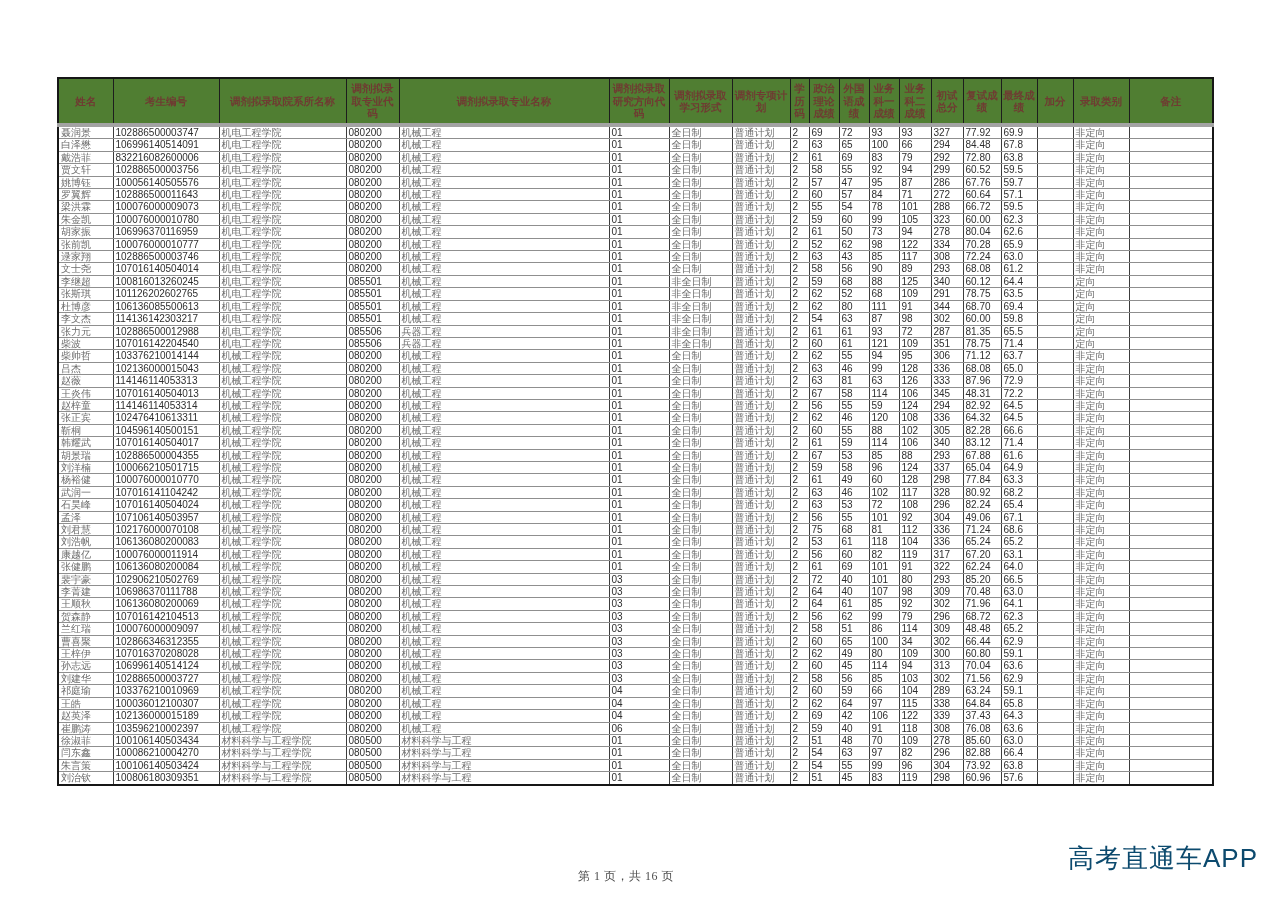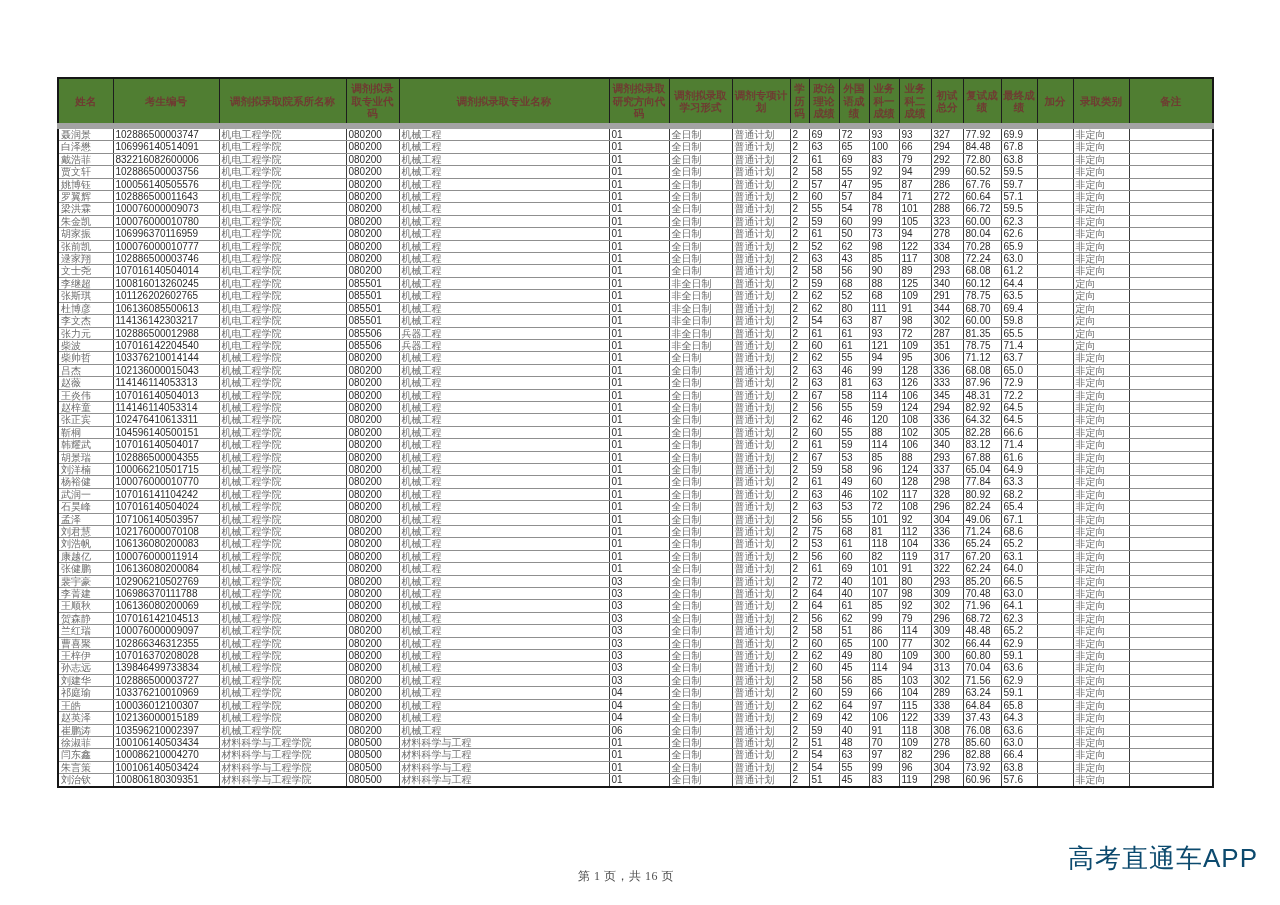--- a/index.html
+++ b/index.html
@@ -18,21 +18,21 @@
     padding:1px 1px; border:1px solid #1d1d1d; height:42px;
     word-break:break-all; overflow:hidden;
   }
   table.grid td {
     height:11.4px; font-size:10px; line-height:11.4px;
     padding:0 2px; vertical-align:middle;
     border-left:1px solid #3c3c3c; border-right:1px solid #3c3c3c;
     border-top:1px solid #8f8f8f; border-bottom:1px solid #8f8f8f;
     white-space:nowrap; overflow:hidden; text-align:left;
   }
-  table.grid tbody tr:first-child td { border-top:6px solid #a3a3a3; }
+  table.grid tbody tr:first-child td { border-top:4px solid #a3a3a3; }
   td.cjk { color:#6c6c6c; }
   td.num { color:#2e2e2e; }
   .footer {
     position:absolute; left:578px; top:868px;
     font-size:12px; color:#4d4d4d; letter-spacing:0.5px;font-family:Liberation Serif, serif;
   }
   .watermark {
     position:absolute; right:22px; top:841px;
     font-size:26px; color:#0c4a6e; letter-spacing:1px;
   }
@@ -954,21 +954,21 @@
           <td class="cjk">机械工程学院</td>
           <td class="num">080200</td>
           <td class="cjk">机械工程</td>
           <td class="num">03</td>
           <td class="cjk">全日制</td>
           <td class="cjk">普通计划</td>
           <td class="num">2</td>
           <td class="num">60</td>
           <td class="num">65</td>
           <td class="num">100</td>
-          <td class="num">77</td>
+          <td class="num">34</td>
           <td class="num">302</td>
           <td class="num">66.44</td>
           <td class="num">62.9</td>
           <td class="num"></td>
           <td class="cjk">非定向</td>
           <td class="cjk"></td>
         </tr>
         <tr>
           <td class="cjk">王梓伊</td>
           <td class="num">107016370208028</td>
@@ -985,21 +985,21 @@
           <td class="num">109</td>
           <td class="num">300</td>
           <td class="num">60.80</td>
           <td class="num">59.1</td>
           <td class="num"></td>
           <td class="cjk">非定向</td>
           <td class="cjk"></td>
         </tr>
         <tr>
           <td class="cjk">孙志远</td>
-          <td class="num">139846499733834</td>
+          <td class="num">106996140514124</td>
           <td class="cjk">机械工程学院</td>
           <td class="num">080200</td>
           <td class="cjk">机械工程</td>
           <td class="num">03</td>
           <td class="cjk">全日制</td>
           <td class="cjk">普通计划</td>
           <td class="num">2</td>
           <td class="num">60</td>
           <td class="num">45</td>
           <td class="num">114</td>

